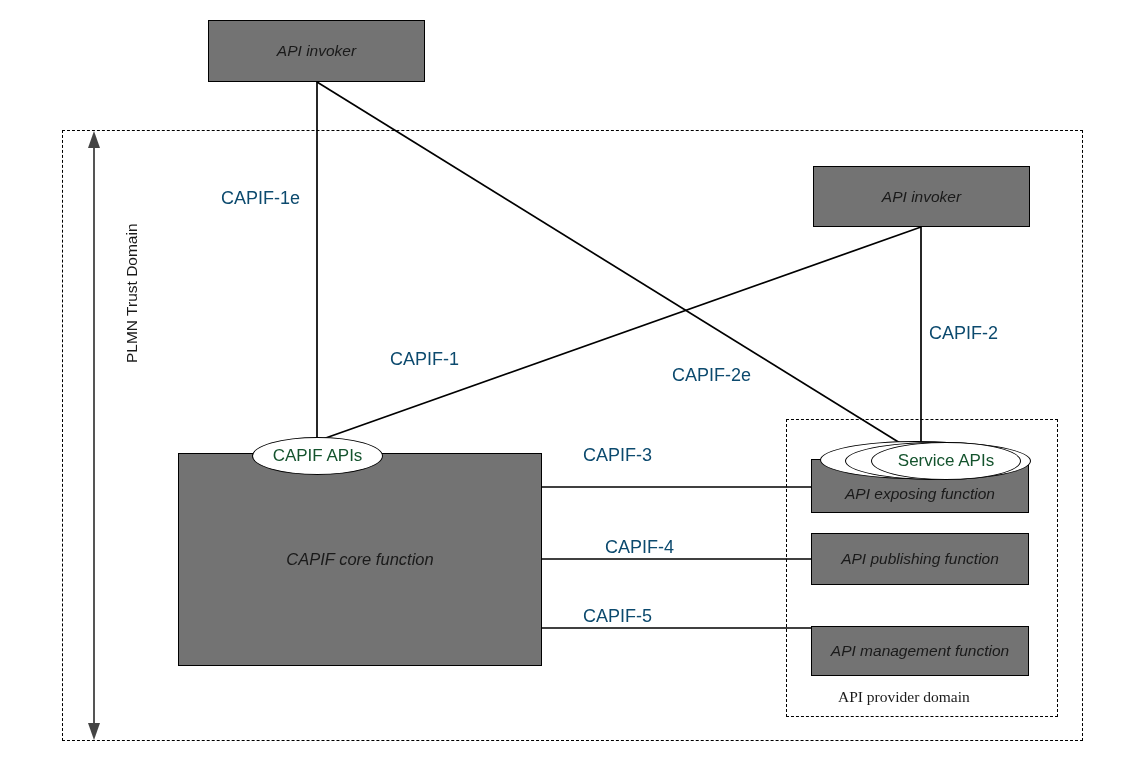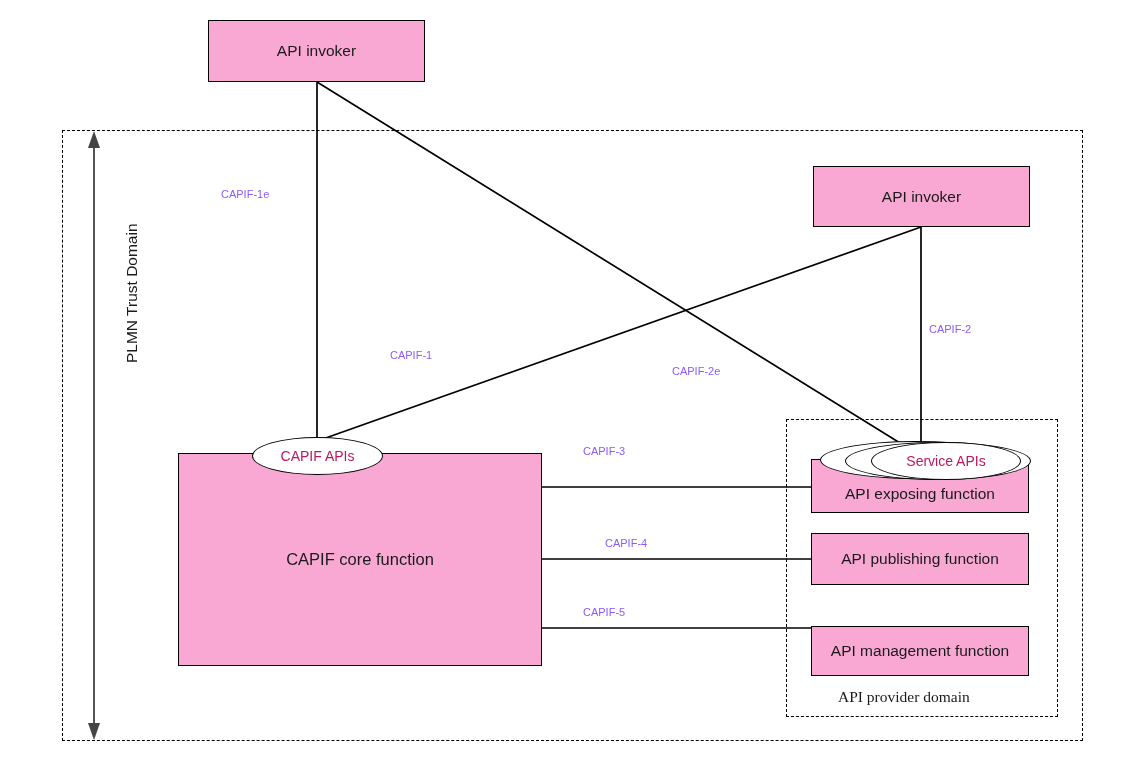--- a/index.html
+++ b/index.html
@@ -23,58 +23,59 @@
     left: 0;
     top: 0;
     width: 1128px;
     height: 768px;
     pointer-events: none;
   }
   .box {
     position: absolute;
     box-sizing: border-box;
     border: 1.6px solid #000000;
-    background: #f9a8d4;
+    background: #737373;
     display: flex;
     align-items: center;
     justify-content: center;
     font-size: 15.5px;
     color: #1a1a1a;
     text-align: center;
+    font-style: italic;
   }
   .dashed-region {
     position: absolute;
     box-sizing: border-box;
     border: 1.8px dashed #000000;
     background: transparent;
   }
   .ellipse {
     position: absolute;
     box-sizing: border-box;
     border: 1.5px solid #000000;
     border-radius: 50%;
     background: #ffffff;
     display: flex;
     align-items: center;
     justify-content: center;
-    font-size: 14px;
-    color: #be185d;
+    font-size: 17px;
+    color: #14532d;
     white-space: nowrap;
   }
   .ellipse-ghost {
     position: absolute;
     box-sizing: border-box;
     border: 1.5px solid #000000;
     border-radius: 50%;
     background: #ffffff;
   }
   .link-label {
     position: absolute;
-    font-size: 11px;
-    color: #8b5cf6;
+    font-size: 18px;
+    color: #0c4a6e;
     white-space: nowrap;
   }
   .region-label {
     position: absolute;
     font-size: 15.5px;
     color: #1a1a1a;
     white-space: nowrap;
   }
   .vertical-label {
     position: absolute;

